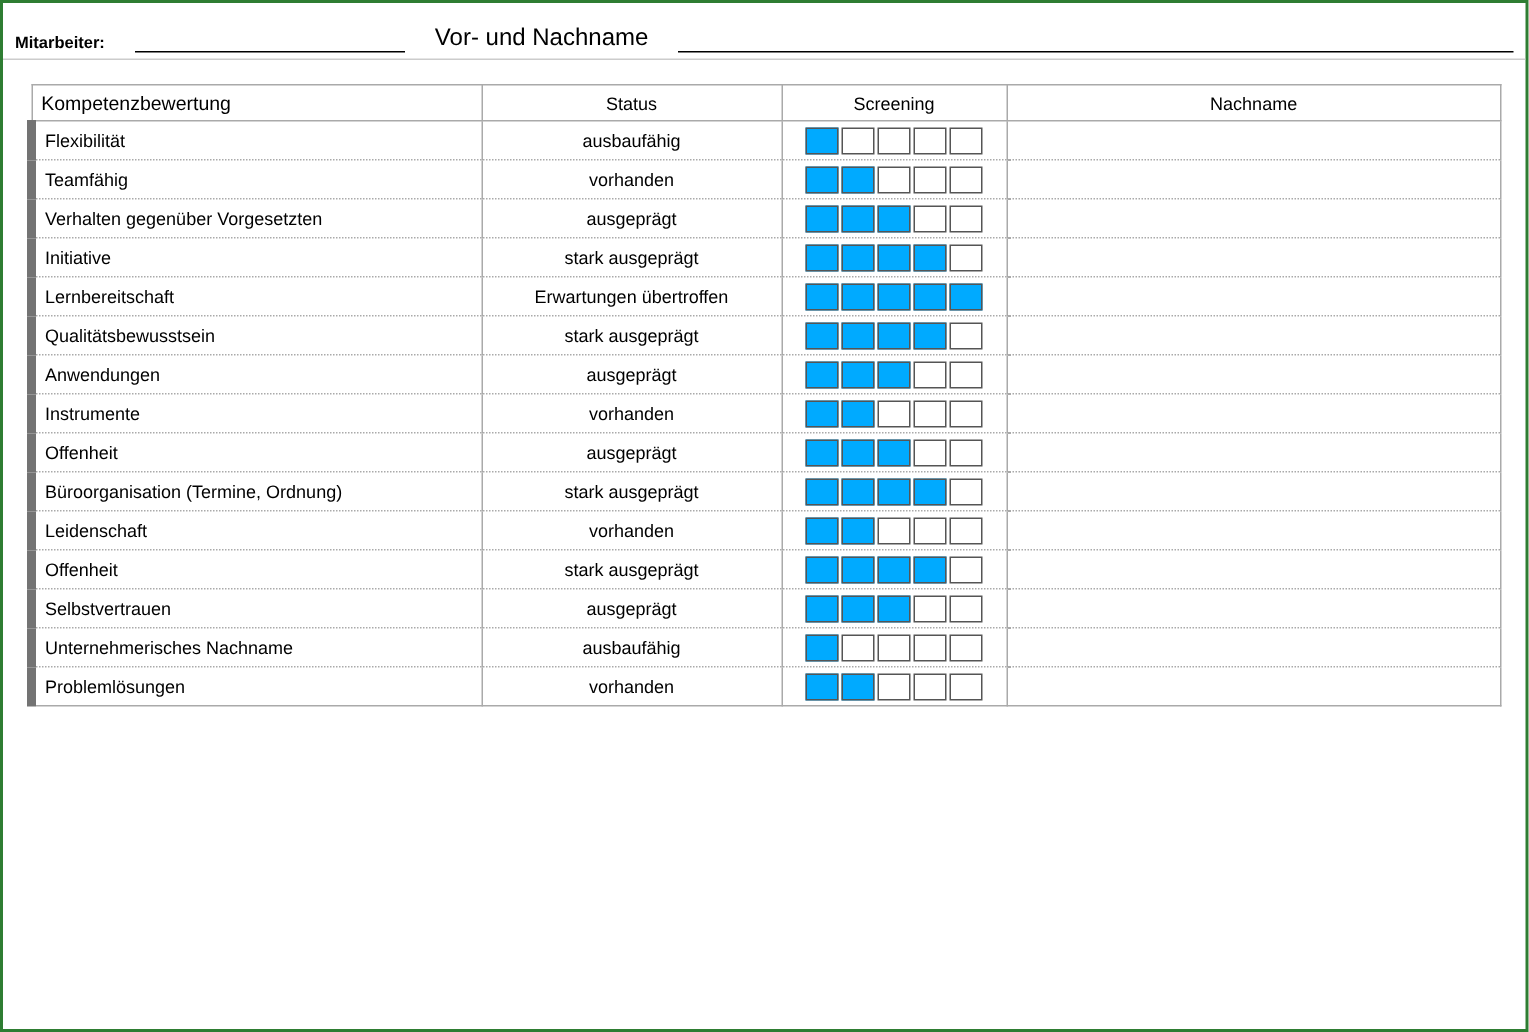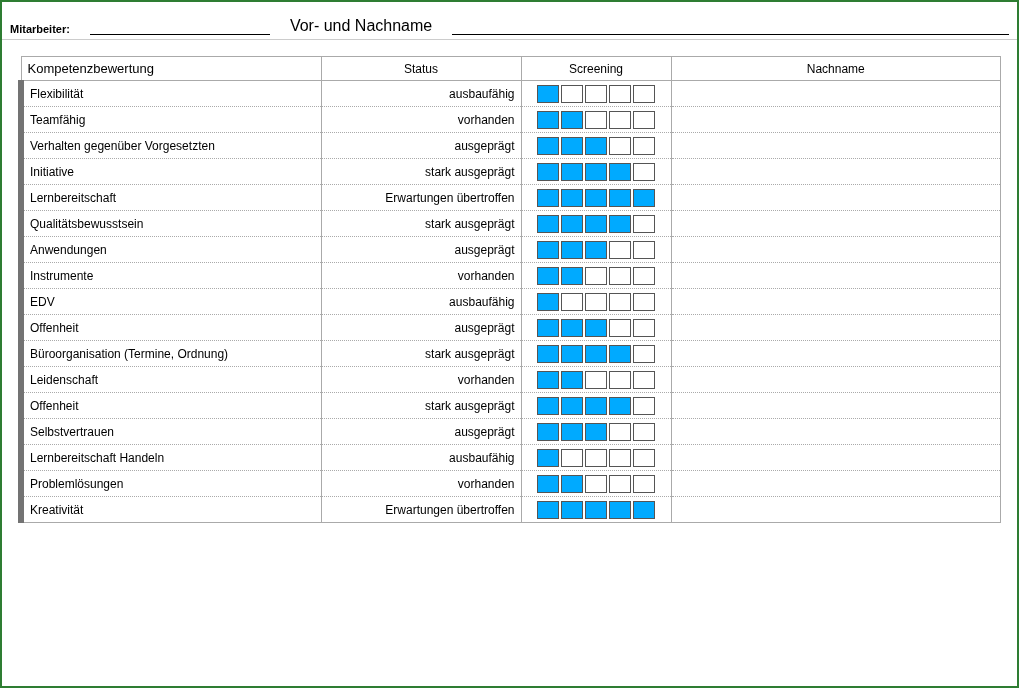--- a/index.html
+++ b/index.html
@@ -66,21 +66,21 @@
       padding: 3px 6px;
       vertical-align: middle;
       height: 26px;
     }
     td.competency-col {
       width: 300px;
       border-left: 6px solid #737373;
     }
     td.status-col {
       width: 200px;
-      text-align: right;
+      text-align: center;
     }
     td.screening-col {
       width: 150px;
       text-align: center;
     }
     td.comment-col {
       border-right: 1px solid #aaa;
     }
     .screening-bars {
       display: flex;
@@ -235,34 +235,20 @@
               <div class="bar-cell filled"></div>
               <div class="bar-cell filled"></div>
               <div class="bar-cell empty"></div>
               <div class="bar-cell empty"></div>
               <div class="bar-cell empty"></div>
             </div>
           </td>
           <td class="comment-col" style="min-width: 200px;"></td>
         </tr>
         <tr>
-          <td class="competency-col">EDV</td>
-          <td class="status-col">ausbaufähig</td>
-          <td class="screening-col">
-            <div class="screening-bars">
-              <div class="bar-cell filled"></div>
-              <div class="bar-cell empty"></div>
-              <div class="bar-cell empty"></div>
-              <div class="bar-cell empty"></div>
-              <div class="bar-cell empty"></div>
-            </div>
-          </td>
-          <td class="comment-col" style="min-width: 200px;"></td>
-        </tr>
-        <tr>
           <td class="competency-col">Offenheit</td>
           <td class="status-col">ausgeprägt</td>
           <td class="screening-col">
             <div class="screening-bars">
               <div class="bar-cell filled"></div>
               <div class="bar-cell filled"></div>
               <div class="bar-cell filled"></div>
               <div class="bar-cell empty"></div>
               <div class="bar-cell empty"></div>
             </div>
@@ -319,21 +305,21 @@
               <div class="bar-cell filled"></div>
               <div class="bar-cell filled"></div>
               <div class="bar-cell filled"></div>
               <div class="bar-cell empty"></div>
               <div class="bar-cell empty"></div>
             </div>
           </td>
           <td class="comment-col" style="min-width: 200px;"></td>
         </tr>
         <tr>
-          <td class="competency-col">Lernbereitschaft Handeln</td>
+          <td class="competency-col">Unternehmerisches Nachname</td>
           <td class="status-col">ausbaufähig</td>
           <td class="screening-col">
             <div class="screening-bars">
               <div class="bar-cell filled"></div>
               <div class="bar-cell empty"></div>
               <div class="bar-cell empty"></div>
               <div class="bar-cell empty"></div>
               <div class="bar-cell empty"></div>
             </div>
           </td>
@@ -342,33 +328,19 @@
         <tr>
           <td class="competency-col">Problemlösungen</td>
           <td class="status-col">vorhanden</td>
           <td class="screening-col">
             <div class="screening-bars">
               <div class="bar-cell filled"></div>
               <div class="bar-cell filled"></div>
               <div class="bar-cell empty"></div>
               <div class="bar-cell empty"></div>
               <div class="bar-cell empty"></div>
-            </div>
-          </td>
-          <td class="comment-col" style="min-width: 200px;"></td>
-        </tr>
-        <tr>
-          <td class="competency-col">Kreativität</td>
-          <td class="status-col">Erwartungen übertroffen</td>
-          <td class="screening-col">
-            <div class="screening-bars">
-              <div class="bar-cell filled"></div>
-              <div class="bar-cell filled"></div>
-              <div class="bar-cell filled"></div>
-              <div class="bar-cell filled"></div>
-              <div class="bar-cell filled"></div>
             </div>
           </td>
           <td class="comment-col" style="min-width: 200px;"></td>
         </tr>
       </tbody>
   </table>
 </div>
 
 </body></html>

